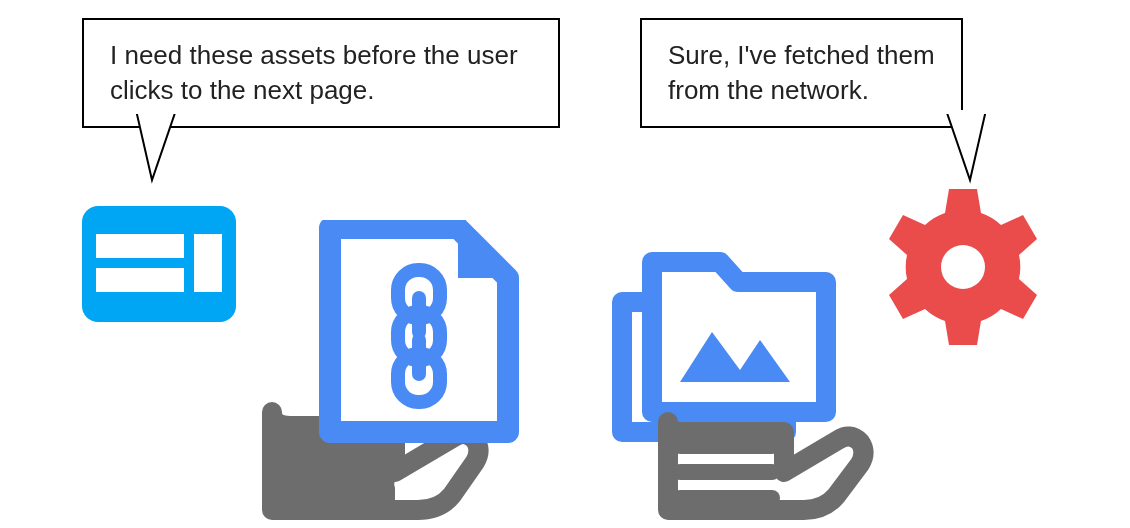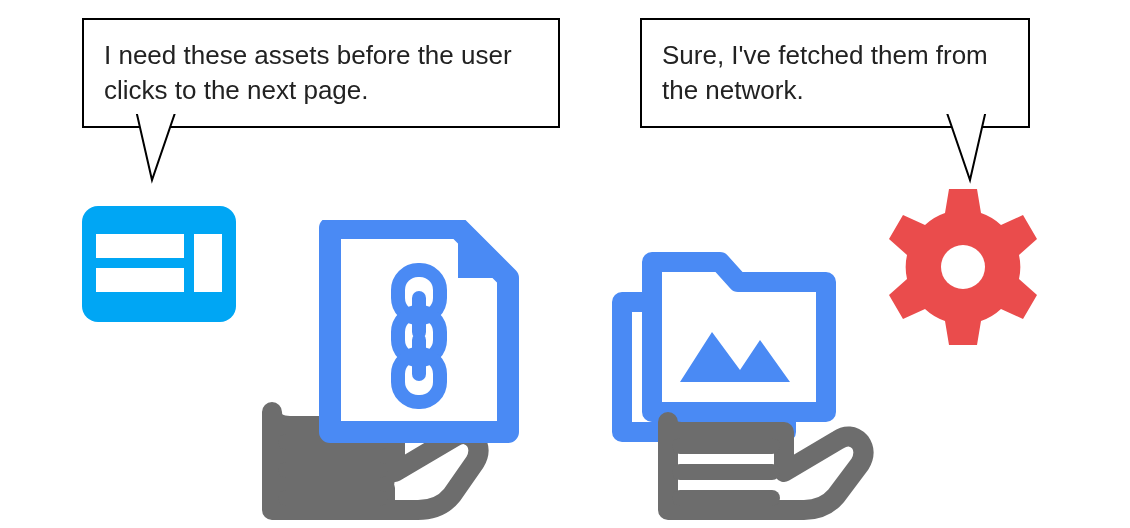--- a/index.html
+++ b/index.html
@@ -11,34 +11,34 @@
       width: 1130px;
       height: 528px;
       font-family: Arial, Helvetica, sans-serif;
       background: #fff;
       position: relative;
     }
     .speech-bubble {
       position: absolute;
       background: #fff;
       border: 2px solid #000;
-      padding: 18px 20px;
+      padding: 18px 26px;
       font-size: 26px;
       line-height: 1.35;
       color: #222;
     }
     .speech-bubble-left {
       left: 82px;
       top: 18px;
       width: 478px;
     }
     .speech-bubble-right {
       left: 640px;
       top: 18px;
-      width: 390px;
+      width: 323px;
     }
     .tail-left-line {
       position: absolute;
       left: 128px;
       top: 110px;
     }
     .tail-right-line {
       position: absolute;
       left: 938px;
       top: 110px;

